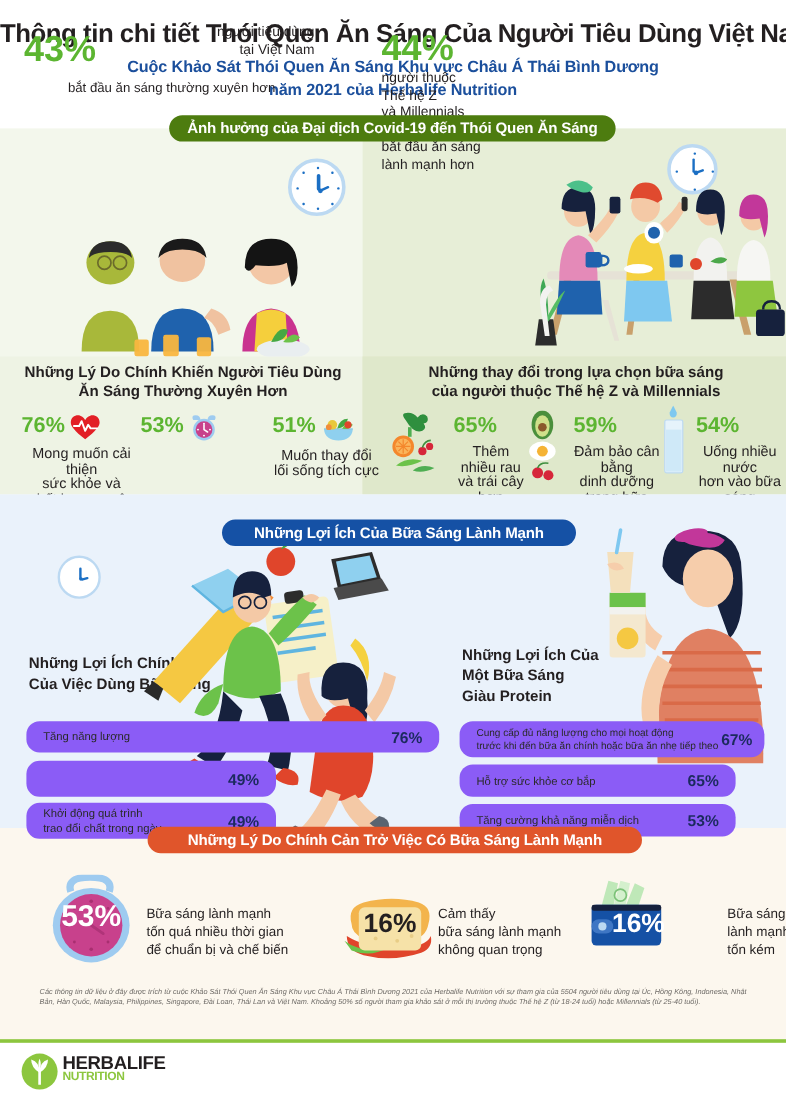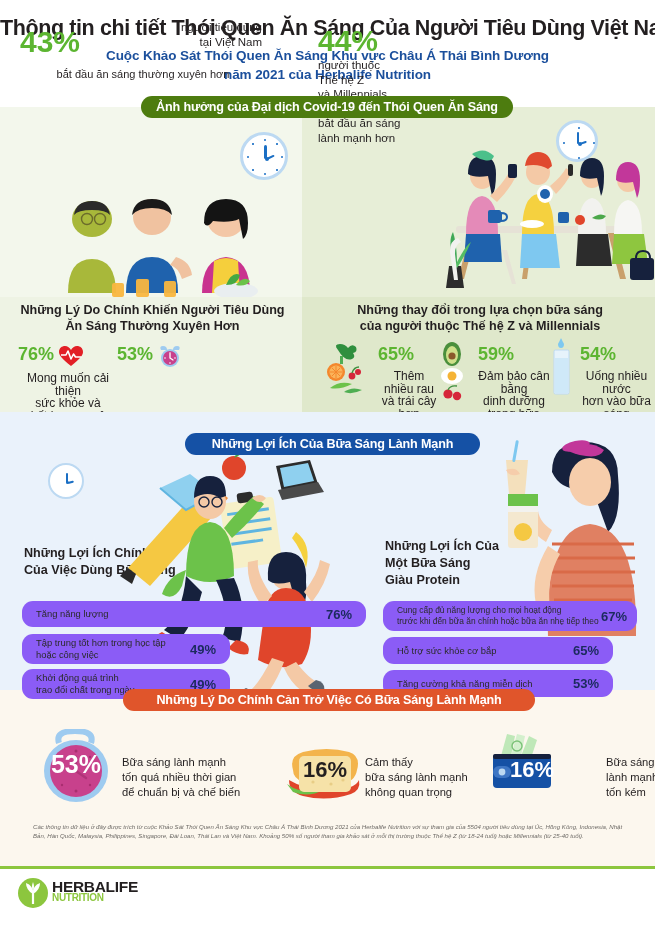--- a/index.html
+++ b/index.html
@@ -265,20 +265,35 @@
       <circle cx="13" cy="14" r="9" fill="#9ecbf0"></circle>
       <circle cx="13" cy="14" r="7" fill="#c8418c"></circle>
       <path d="M13 14 l0-4 M13 14 l3 2" stroke="#fff" stroke-width="1.3" stroke-linecap="round"></path>
       <circle cx="13" cy="9" r="0.8" fill="#fff"></circle>
         <circle cx="18" cy="14" r="0.8" fill="#fff"></circle>
       <circle cx="13" cy="19" r="0.8" fill="#fff"></circle>
         <circle cx="8" cy="14" r="0.8" fill="#fff"></circle>
     </svg>
   </div>
 
+  <div class="reason" style="left:227px; width:90px;">
+    <span class="num">51%</span>
+    <svg style="vertical-align:top;margin-top:2px" width="30" height="22" viewBox="0 0 30 22">
+      <path d="M3 12 h24 q-1 9-12 9 q-11 0-12-9z" fill="#8fd0ef"></path>
+      <path d="M3 12 h24 v-1 h-24z" fill="#5fb5e0"></path>
+      <circle cx="10" cy="8" r="4" fill="#e8c83a"></circle>
+      <path d="M14 11 q2-8 9-8 q-2 8-9 8z" fill="#45a843"></path>
+      <path d="M18 11 q5-6 9-3 q-3 5-9 3z" fill="#6cc24a"></path>
+      <circle cx="23" cy="8" r="3" fill="#e0452b"></circle>
+      <circle cx="7" cy="10" r="2.4" fill="#f08c3a"></circle>
+    </svg>
+    <div class="cap">
+      Muốn thay đổi<br>lối sống tích cực
+    </div>
+  </div>
 
   <div class="reason" style="left:330px; width:110px;">
     <svg style="position:absolute;left:-4px;top:-2px" width="44" height="58" viewBox="0 0 44 58">
       <path d="M12 8 q-5-6 2-6 q5 0 8 4 q4-5 8-1 q2 5-3 6 q3 4-1 6 q-7 3-14-9z" fill="#2f8f3e"></path>
       <rect x="14" y="14" width="3" height="8" fill="#4fae52"></rect>
       <circle cx="10" cy="30" r="9" fill="#f4872c"></circle>
       <circle cx="10" cy="30" r="6.5" fill="#fbb45a"></circle>
       <path d="M10 24 v12 M4 30 h12 M6 26 l8 8 M14 26 l-8 8" stroke="#f4872c" stroke-width="1"></path>
       <circle cx="26" cy="34" r="3.4" fill="#d6263a"></circle>
       <circle cx="32" cy="30" r="3" fill="#d6263a"></circle>
@@ -411,21 +426,20 @@
     <div>Những Lợi Ích Của</div>
     <div>Một Bữa Sáng</div>
     <div>Giàu Protein</div>
   </div>
 
   <div class="bar" style="left:22px; top:601px; width:344px; height:26px;">
     <div class="lab">Tăng năng lượng</div>
     <div class="val" style="right:14px;">76%</div>
   </div>
   <div class="bar" style="left:22px; top:634px; width:208px; height:30px;">
-    <div class="lab">Tập trung tốt hơn trong học tập<br>hoặc công việc</div>
     <div class="val" style="right:14px;">49%</div>
   </div>
   <div class="bar" style="left:22px; top:669px; width:208px; height:30px;">
     <div class="lab">Khởi động quá trình<br>trao đổi chất trong ngày</div>
     <div class="val" style="right:14px;">49%</div>
   </div>
 
   <div class="bar" style="left:383px; top:601px; width:254px; height:30px;">
     <div class="lab" style="font-size:8.4px;line-height:10.6px;">Cung cấp đủ năng lượng cho mọi hoạt động<br>trước khi đến bữa ăn chính hoặc bữa ăn nhẹ tiếp theo</div>
     <div class="val" style="right:10px;">67%</div>

